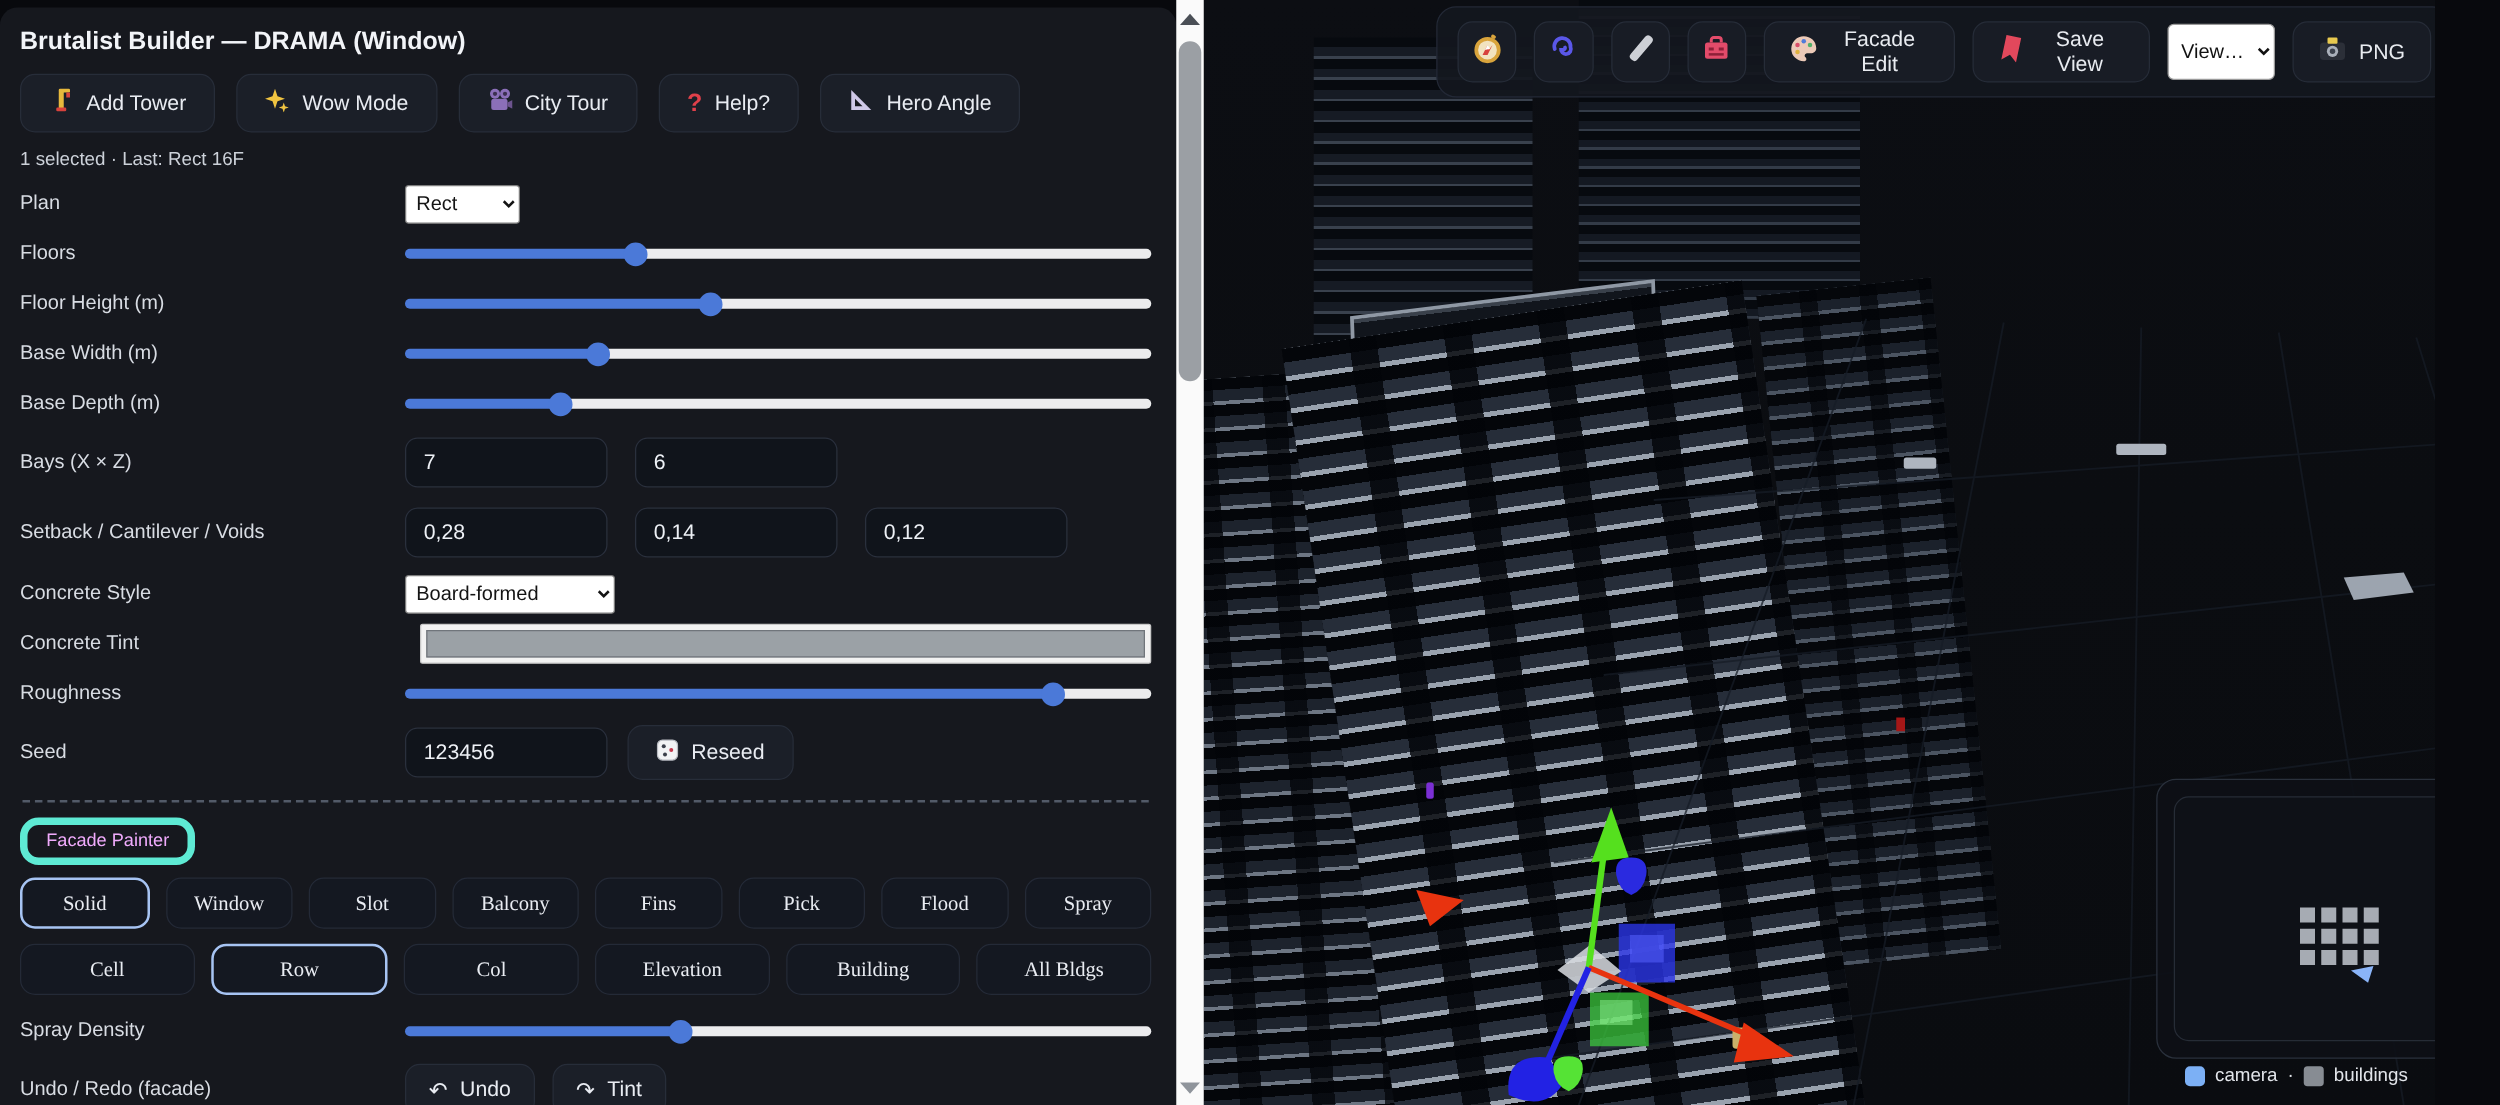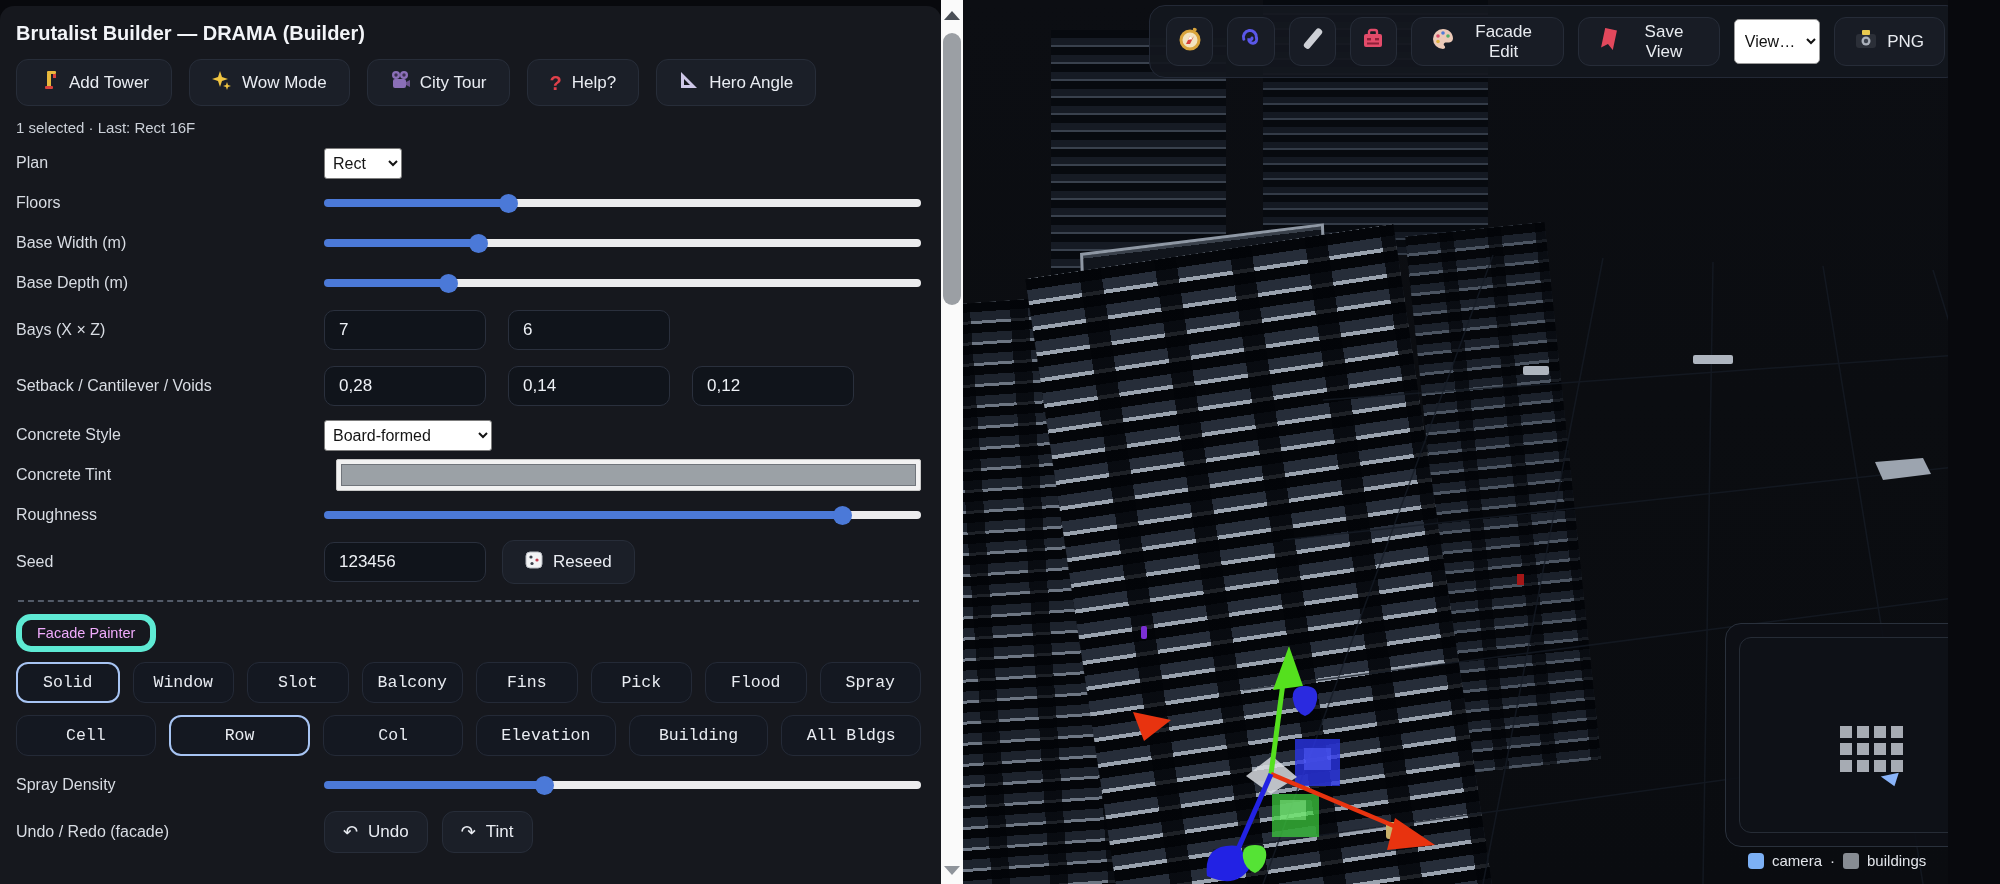--- a/index.html
+++ b/index.html
@@ -34,33 +34,33 @@
   .slider .track{position:absolute;top:5px;left:0;right:0;height:8px;border-radius:5px;
     background:linear-gradient(to right,#4b79d8 var(--pct),#ececee var(--pct));}
   .slider .thumb{position:absolute;top:0;left:var(--pct);width:19px;height:19px;margin-left:-10px;
     border-radius:50%;background:#4b79d8;}
   
   .num-input{width:162px;height:40px;background:#10141b;border:1px solid #2a303d;border-radius:10px;
     color:#eef1f6;font-size:17px;padding:0 14px;box-sizing:border-box;font-family:"Liberation Sans",sans-serif;}
   .inline{display:flex;gap:22px;align-items:center;}
   select.light{height:31px;background:#ffffff;color:#141414;border:1px solid #7d7d7d;border-radius:3px;
     font-size:16px;padding:0 4px;font-family:"Liberation Sans",sans-serif;}
-  .w-plan{width:78px;} .w-style{width:168px;}
+  .w-plan{width:92px;} .w-style{width:168px;}
   .tint{width:100%;height:32px;background:#f2f2f2;border:1px solid #c8c8c8;border-radius:2px;
     padding:4px;box-sizing:border-box;cursor:pointer;}
   .tint .swatch{width:100%;height:100%;border:1px solid #70757b;box-sizing:border-box;}
   .seed-btn{height:44px;}
   
   .sep{border-top:2px dashed #525a68;margin:14px 2px 12px;}
   .chip{display:inline-block;border:6px solid #5eead4;color:#f0abfc;border-radius:15px;
     padding:5px 15px;font-size:14.5px;margin-bottom:10px;}
   .fp-row{display:flex;gap:13px;margin-bottom:12px;}
   .fbtn{flex:1;height:41px;background:#141821;border:1px solid #242a37;border-radius:12px;
     color:#e9ecf2;font-size:16.5px;display:flex;align-items:center;justify-content:center;cursor:pointer;
-    font-family:Liberation Mono, monospace;}
+    font-family:Liberation Serif, serif;}
   .fbtn.active{border:2px solid #a7c4f3;}
   .glyph{font-size:18px;line-height:1;}
   
   .vscroll{position:absolute;left:941px;top:0;width:22px;height:884px;background:#fafafa;z-index:6;}
   .vthumb{position:absolute;left:2px;top:33px;width:18px;height:272px;background:#9b9fa4;border-radius:9px;}
   .arrow-up{position:absolute;left:3px;top:11px;width:0;height:0;
     border-left:8px solid transparent;border-right:8px solid transparent;border-bottom:9px solid #4a4f56;}
   .arrow-down{position:absolute;left:3px;bottom:9px;width:0;height:0;
     border-left:8px solid transparent;border-right:8px solid transparent;border-top:9px solid #8f949b;}
   
@@ -111,21 +111,21 @@
     border-top:9px solid transparent;border-bottom:5px solid transparent;border-right:16px solid #8ab4f8;
     transform:rotate(18deg);}
   .legend{position:absolute;left:765px;top:852px;display:flex;align-items:center;gap:8px;
     font-size:15px;color:#e2e5ea;z-index:4;padding-left:20px;}
   .legend .sq{width:16px;height:16px;border-radius:4px;display:inline-block;}
 </style>
 </head>
 <body>
 
 <div class="sidebar">
-  <div class="app-title"><span>Brutalist Builder — </span><span class="em">DRAMA</span><span> (Builder)</span></div>
+  <div class="app-title"><span>Brutalist Builder — </span><span class="em">DRAMA</span><span> (Window)</span></div>
 
   <div class="side-toolbar">
     <button class="btn">
       <span><svg width="20" height="20" viewBox="0 0 20 20">
             <rect x="8" y="3" width="4" height="14" rx="1" fill="#e8b93c"></rect>
             <rect x="8" y="1" width="9" height="3" rx="1" fill="#e8b93c"></rect>
             <rect x="6" y="16" width="8" height="3" rx="1" fill="#d8423c"></rect>
             <rect x="14" y="4" width="3" height="4" fill="#d8423c"></rect>
           </svg></span>
       <span>Add Tower</span>
@@ -164,20 +164,27 @@
   <div class="status">1 selected · Last: Rect 16F</div>
 
   <div class="row h40">
     <span class="lbl">Plan</span>
     <span><select class="light w-plan"><option>Rect</option></select></span>
   </div>
 
   <div class="row h40">
     <span class="lbl">Floors</span>
     <div class="slider" style="--pct: 31%;">
+        <div class="track"></div>
+        <div class="thumb"></div>
+      </div>
+  </div>
+  <div class="row h40">
+    <span class="lbl">Floor Height (m)</span>
+    <div class="slider" style="--pct: 41%;">
         <div class="track"></div>
         <div class="thumb"></div>
       </div>
   </div>
   <div class="row h40">
     <span class="lbl">Base Width (m)</span>
     <div class="slider" style="--pct: 26%;">
         <div class="track"></div>
         <div class="thumb"></div>
       </div>

